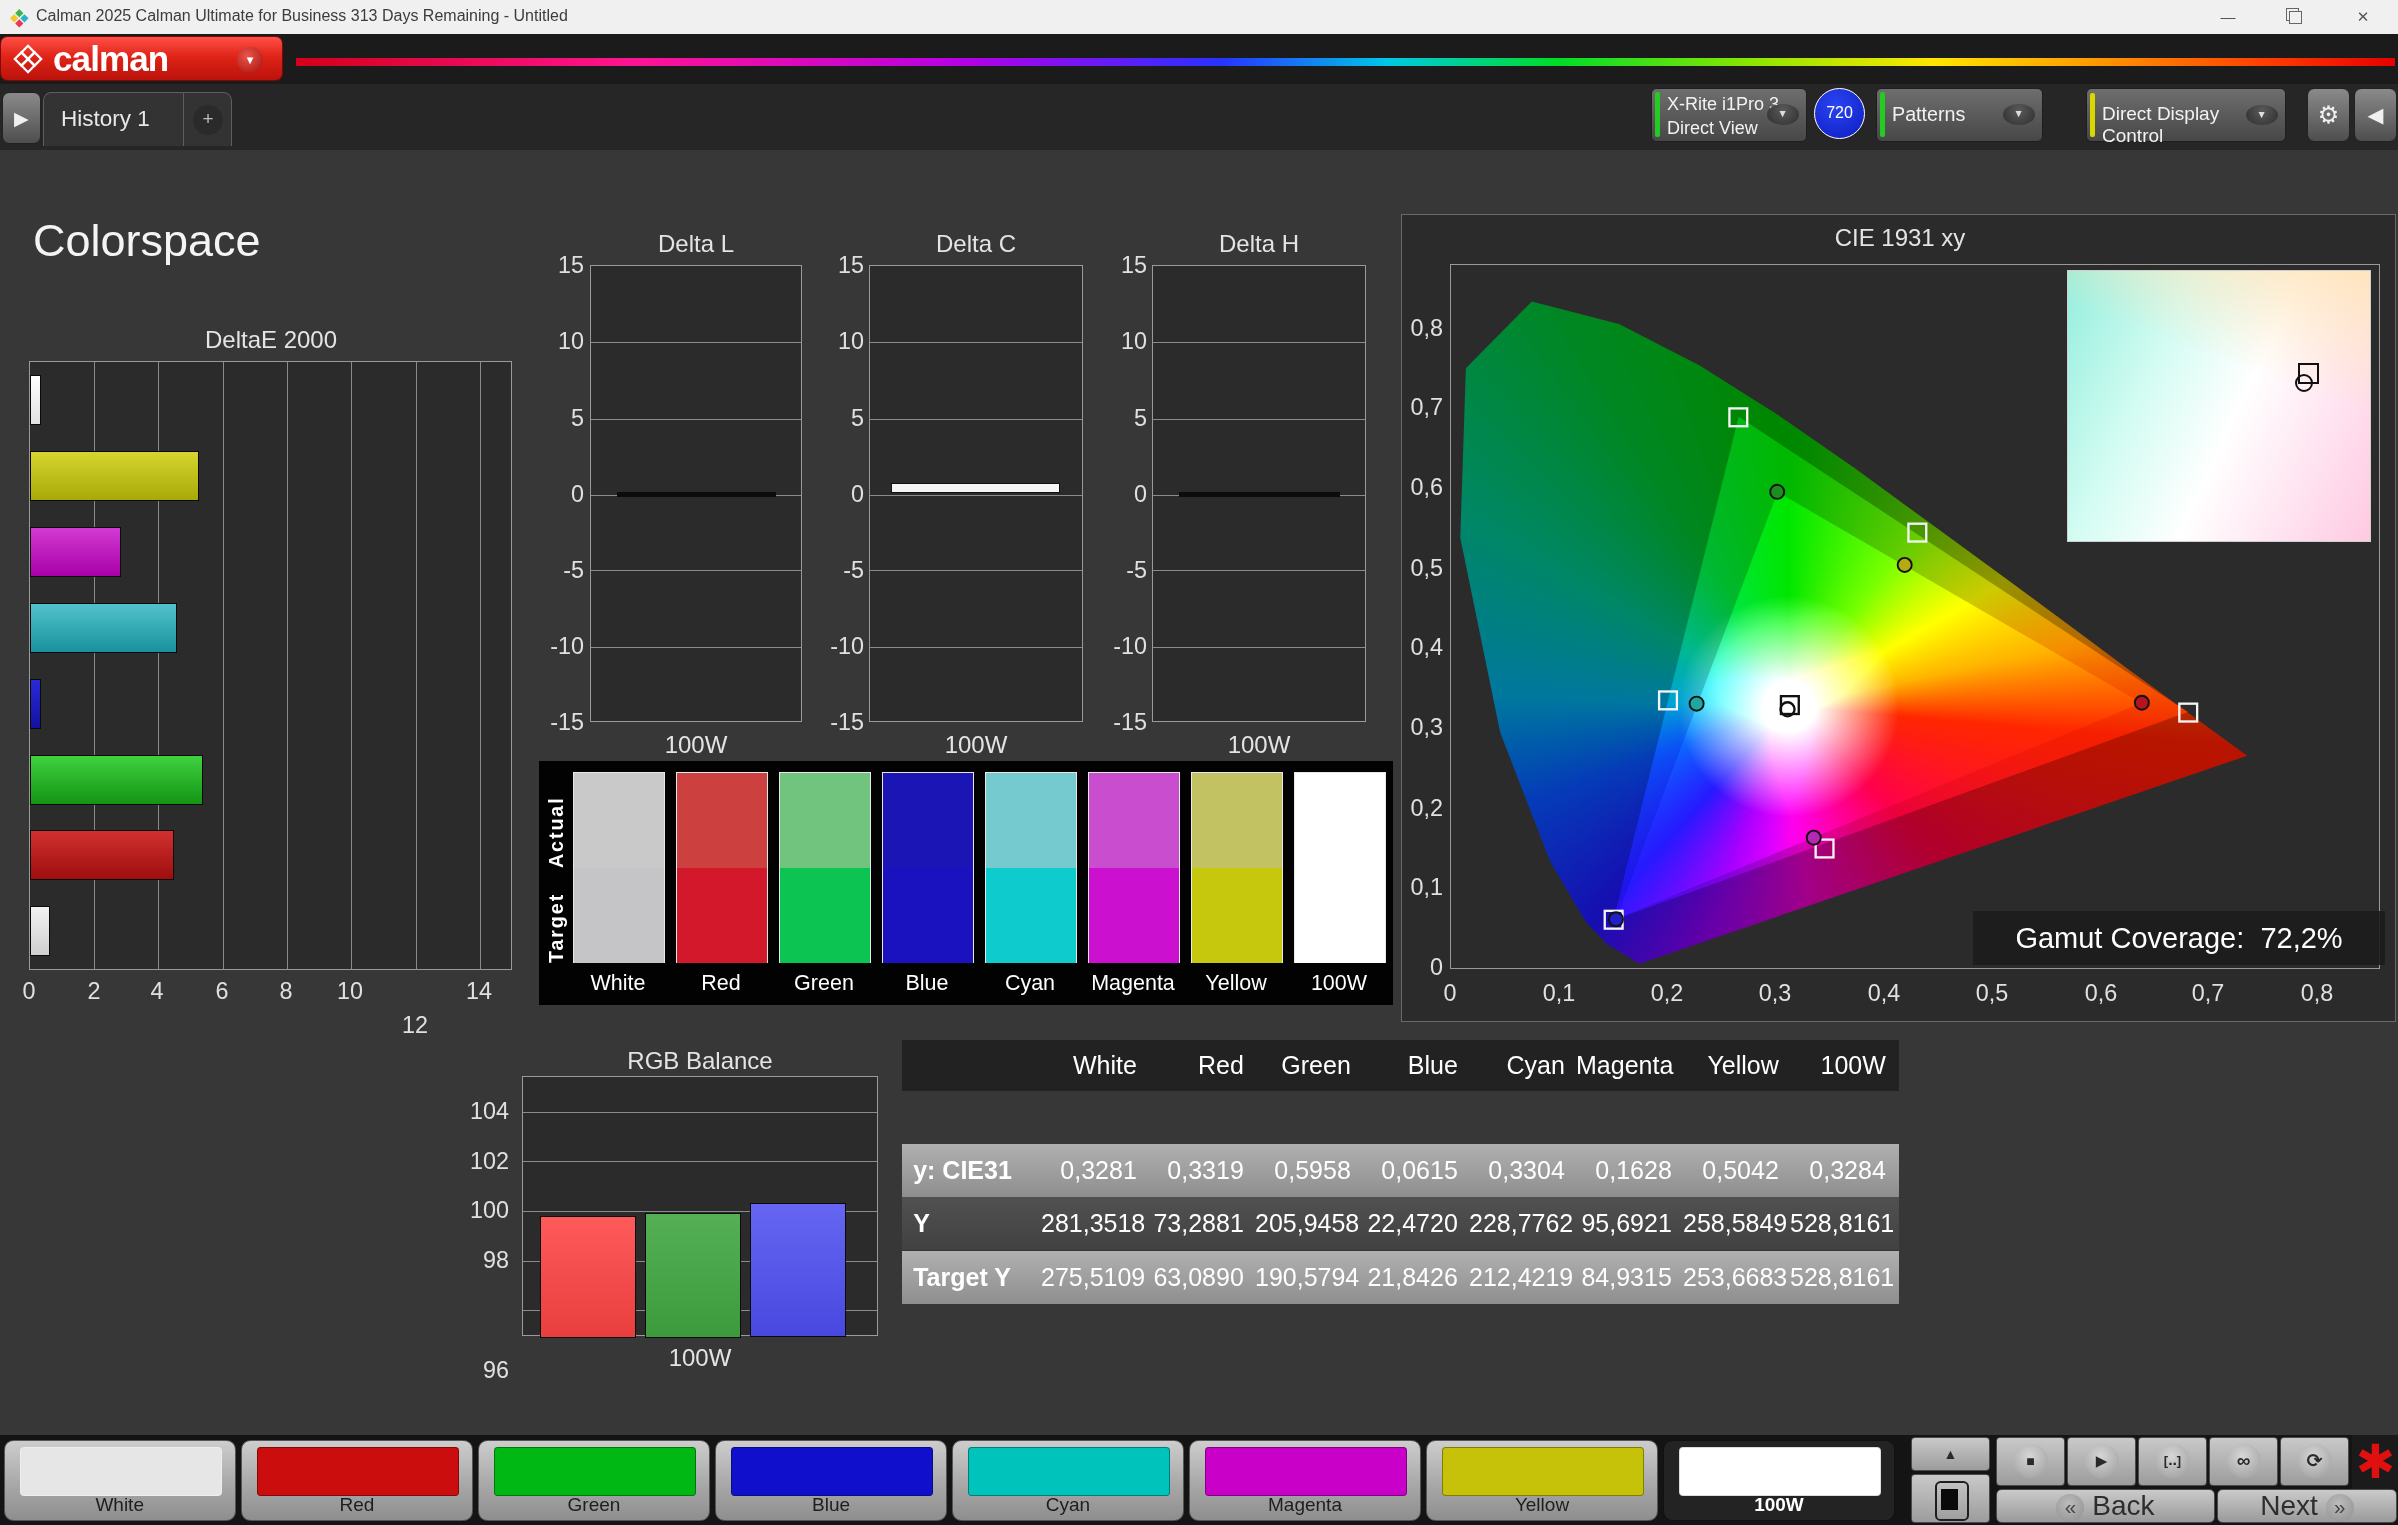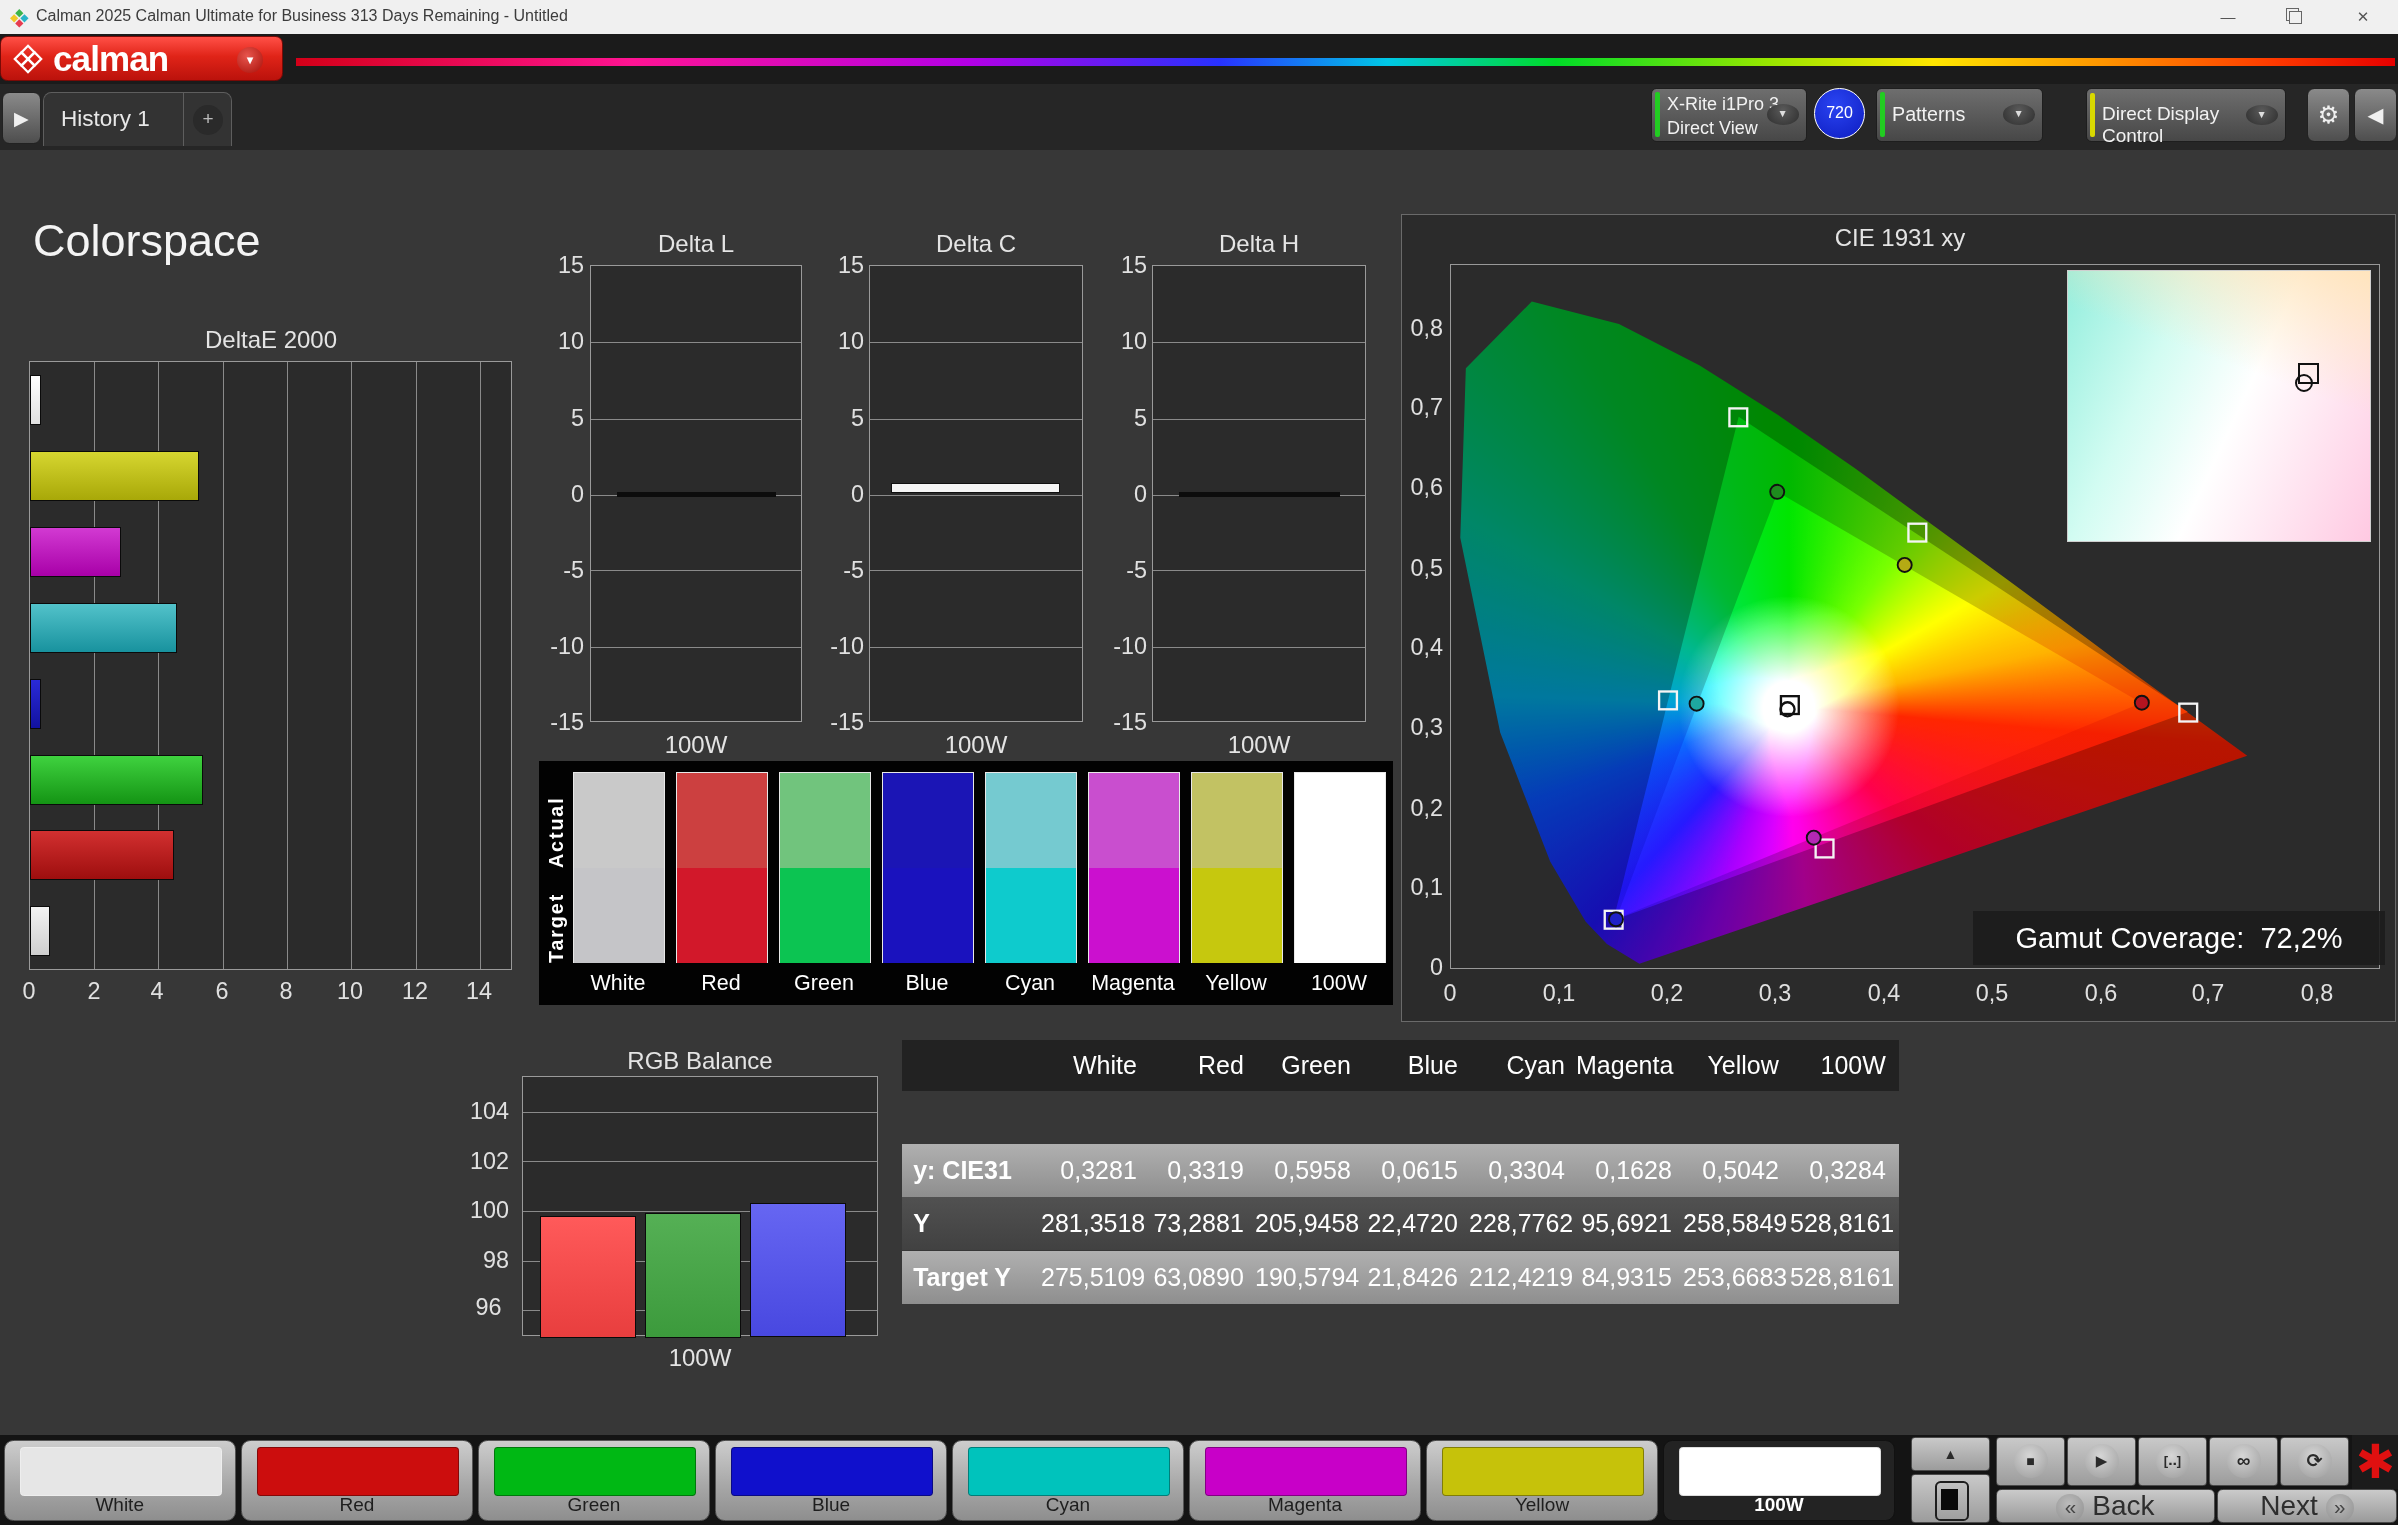--- a/index.html
+++ b/index.html
@@ -140,21 +140,21 @@
     <div class="bar" style="left:0;top:393px;width:173px;height:50px;background:linear-gradient(180deg,#3fd23f,#149414)"></div>
     <div class="bar" style="left:0;top:468px;width:144px;height:50px;background:linear-gradient(180deg,#d23030,#9e0e0e)"></div>
     <div class="bar" style="left:0;top:544px;width:19.7px;height:50px;background:linear-gradient(180deg,#f2f2f2,#cfcfcf)"></div>
   </div>
   <span class="ticklabel" style="left:29px;top:978px;transform:translateX(-50%)">0</span>
   <span class="ticklabel" style="left:94px;top:978px;transform:translateX(-50%)">2</span>
   <span class="ticklabel" style="left:157px;top:978px;transform:translateX(-50%)">4</span>
   <span class="ticklabel" style="left:222px;top:978px;transform:translateX(-50%)">6</span>
   <span class="ticklabel" style="left:286px;top:978px;transform:translateX(-50%)">8</span>
   <span class="ticklabel" style="left:350px;top:978px;transform:translateX(-50%)">10</span>
-  <span class="ticklabel" style="left:415px;top:978px;transform:translateX(-50%)">12</span>
+  <span class="ticklabel" style="left:415px;top:1012px;transform:translateX(-50%)">12</span>
   <span class="ticklabel" style="left:479px;top:978px;transform:translateX(-50%)">14</span>
 
   <div class="abs ctitle" style="left:696px;top:230px">Delta L</div>
   <div class="abs ctitle" style="left:976px;top:230px">Delta C</div>
   <div class="abs ctitle" style="left:1259px;top:230px">Delta H</div>
 
   <div class="abs plot" style="left:590px;top:265px;width:212px;height:457px">
     <div class="hline" style="top:76px"></div>
       <div class="hline" style="top:153px"></div>
     <div class="hline" style="top:229px"></div>
@@ -318,21 +318,21 @@
       <div class="hline" style="top:184px"></div>
     <div class="hline" style="top:233px"></div>
     <div class="bar" style="left:17px;top:139px;width:96px;height:122px;background:linear-gradient(180deg,#ff5a5a,#e83e3e)"></div>
     <div class="bar" style="left:122px;top:136px;width:96px;height:125px;background:linear-gradient(180deg,#55b055,#3c9a3c)"></div>
     <div class="bar" style="left:227px;top:126px;width:96px;height:134px;background:linear-gradient(180deg,#6666f2,#4848e0)"></div>
   </div>
   <span class="ticklabel" style="left:468px;top:1098px;width:41px;text-align:right">104</span>
   <span class="ticklabel" style="left:468px;top:1148px;width:41px;text-align:right">102</span>
   <span class="ticklabel" style="left:468px;top:1197px;width:41px;text-align:right">100</span>
   <span class="ticklabel" style="left:468px;top:1247px;width:41px;text-align:right">98</span>
-  <span class="ticklabel" style="left:468px;top:1294px;width:41px;text-align:center">96</span>
+  <span class="ticklabel" style="left:468px;top:1357px;width:41px;text-align:right">96</span>
   <span class="abs ctitle" style="left:700px;top:1344px">100W</span>
 
   <div class="abs" style="left:902px;top:1040px;width:997px;height:318px">
     <div class="tbl-row" style="top:0;height:51px;background:#222">
       <div class="tbl-cell tbl-label" style="line-height:51px"></div>
       <div class="tbl-cell" style="line-height:51px">White</div>
       <div class="tbl-cell" style="line-height:51px">Red</div>
       <div class="tbl-cell" style="line-height:51px">Green</div>
       <div class="tbl-cell" style="line-height:51px">Blue</div>
       <div class="tbl-cell" style="line-height:51px">Cyan</div>

